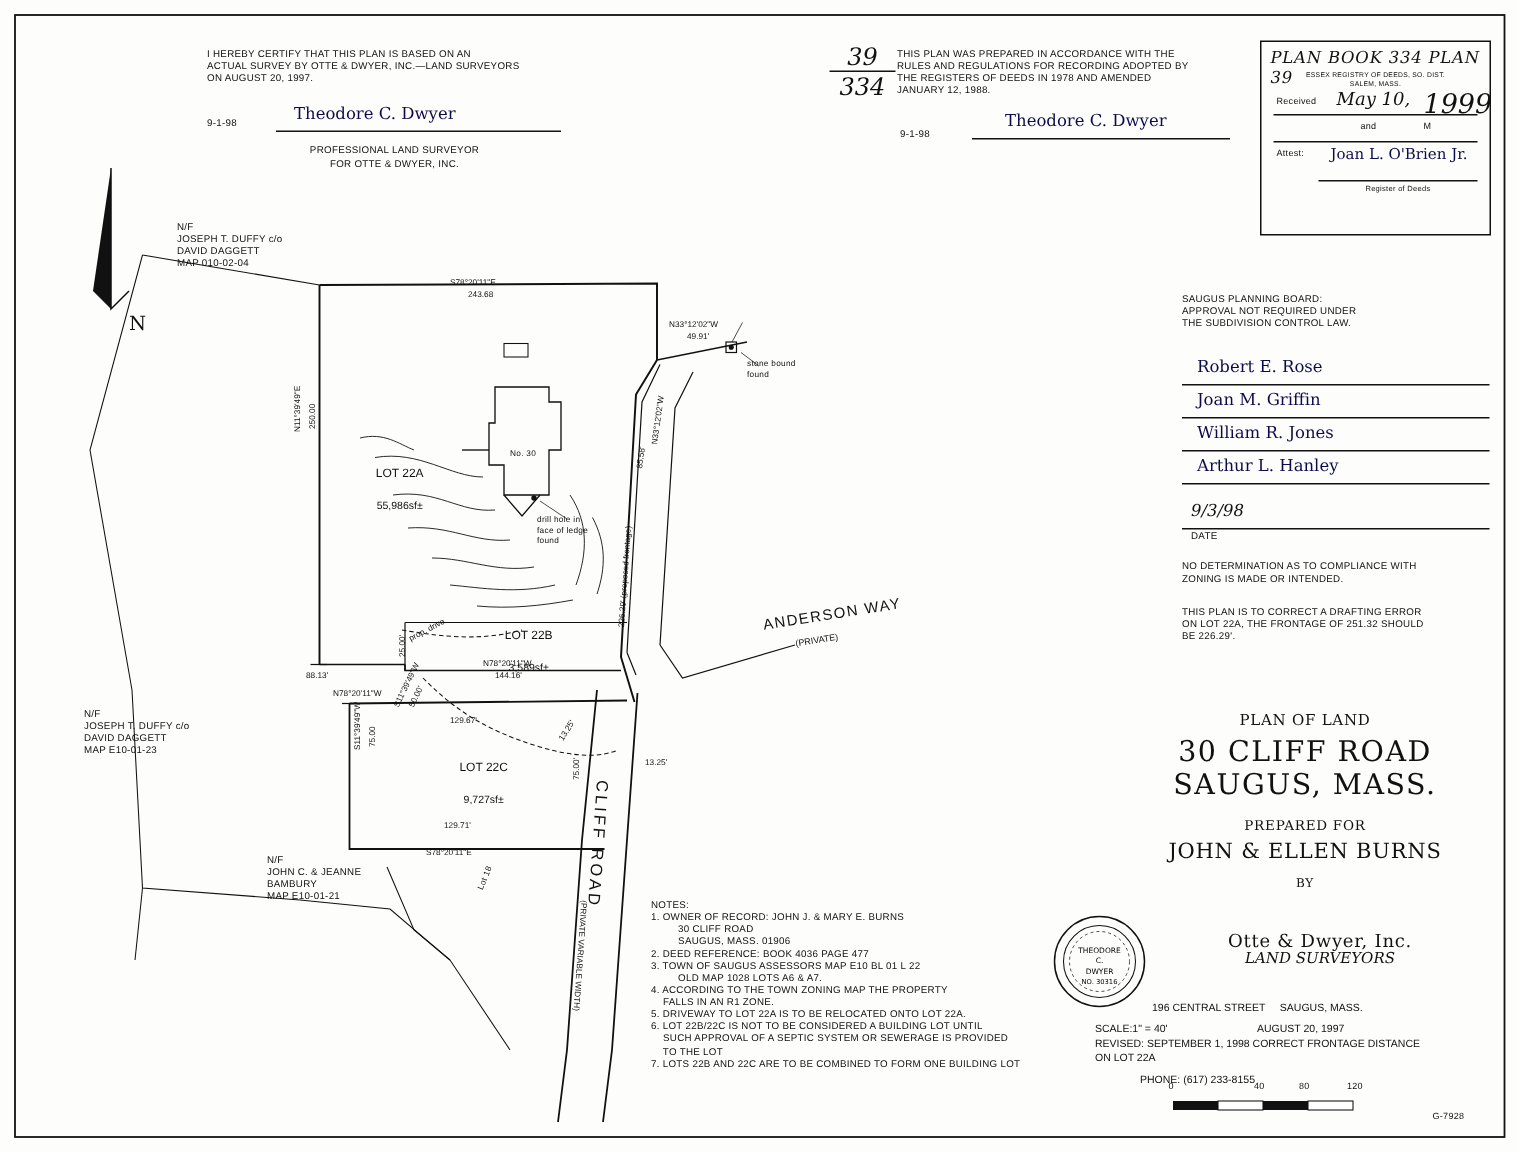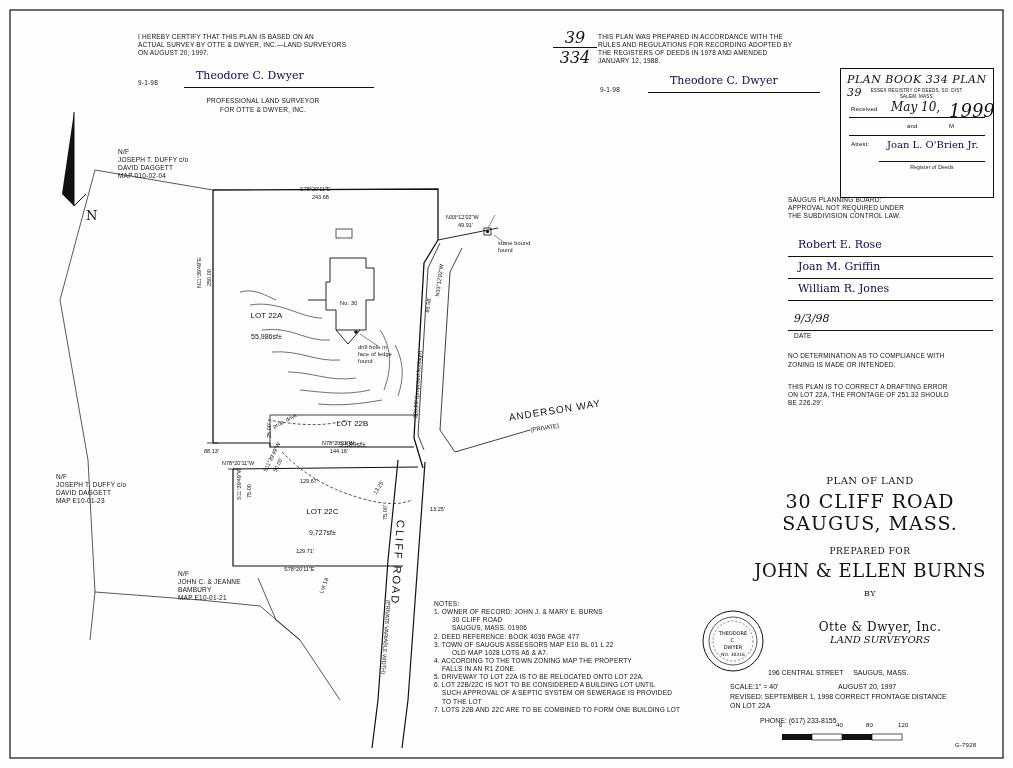--- a/index.html
+++ b/index.html
@@ -6,21 +6,21 @@
   body{width:1013px;height:768px;font-family:"Liberation Sans",sans-serif;color:#111;overflow:hidden;}
   #sheet{position:relative;width:1013px;height:768px;background:#fdfdfb;}
   .abs{position:absolute;}
   .txt{font-size:6.5px;line-height:1.25;white-space:pre;letter-spacing:.2px;}
   .txt7{font-size:7px;line-height:1.3;white-space:pre;}
   .box{border:1px solid #111;}
   .ctr{text-align:center;}
   .script{font-family:"DejaVu Serif",serif;font-size:11px;color:#0b0b4a;}
   .rule{border-bottom:1px solid #111;height:0;}
   .bigtitle{font-family:"DejaVu Serif",serif;font-size:19px;letter-spacing:1px;text-align:center;}
-  .midtitle{font-family:"DejaVu Serif",serif;font-size:18px;letter-spacing:.5px;text-align:center;}
+  .midtitle{font-family:"DejaVu Serif",serif;font-size:14px;letter-spacing:.5px;text-align:center;}
   .smtitle{font-family:"DejaVu Serif",serif;font-size:10px;letter-spacing:.5px;text-align:center;}
   .lotlabel{font-size:8px;text-align:center;white-space:pre;line-height:1.35;}
   .dim{font-size:5.5px;white-space:pre;}
   svg{display:block;}
   .hand{font-family:"DejaVu Serif",serif;font-style:italic;}
 </style>
 </head>
 <body>
 
 <div id="sheet">
@@ -53,21 +53,21 @@
 RULES AND REGULATIONS FOR RECORDING ADOPTED BY
 THE REGISTERS OF DEEDS IN 1978 AND AMENDED
 JANUARY 12, 1988.</div>
     <div style="position:relative;height:24px;margin-top:8px;">
       <div class="abs txt" style="left:2px;top:12px;">9-1-98</div>
       <div class="abs script" style="left:72px;top:0px;">Theodore C. Dwyer</div>
       <div class="abs rule" style="left:50px;top:18px;width:172px;"></div>
     </div>
   </div>
 
-  <div class="abs box" style="left:840px;top:27px;width:152px;height:128px;margin-top:41px;">
+  <div class="abs box" style="left:840px;top:27px;width:152px;height:128px;">
     <div class="abs hand" style="left:6px;top:4px;font-size:11px;letter-spacing:.5px;">PLAN BOOK 334 PLAN 39</div>
     <div class="abs txt ctr" style="left:0;top:19px;width:152px;font-size:4.5px;">ESSEX REGISTRY OF DEEDS, SO. DIST.</div>
     <div class="abs txt ctr" style="left:0;top:25px;width:152px;font-size:4.5px;">SALEM, MASS.</div>
     <div class="abs txt" style="left:10px;top:37px;font-size:6px;">Received</div>
     <div class="abs hand" style="left:50px;top:31px;font-size:12px;">May 10,</div>
     <div class="abs hand" style="left:108px;top:31px;font-size:18px;">1999</div>
     <div class="abs rule" style="left:8px;top:48px;width:136px;"></div>
     <div class="abs txt" style="left:66px;top:54px;font-size:6px;">and</div>
     <div class="abs txt" style="left:108px;top:54px;font-size:6px;">M</div>
     <div class="abs rule" style="left:8px;top:66px;width:136px;"></div>
@@ -242,20 +242,24 @@
         <div class="abs rule" style="left:0;top:16px;width:205px;"></div>
       </div>
       <div style="position:relative;height:22px;">
         <div class="abs script" style="left:10px;top:-2px;">Joan M. Griffin</div>
         <div class="abs rule" style="left:0;top:16px;width:205px;"></div>
       </div>
       <div style="position:relative;height:22px;">
         <div class="abs script" style="left:10px;top:-2px;">William R. Jones</div>
         <div class="abs rule" style="left:0;top:16px;width:205px;"></div>
       </div>
+      <div style="position:relative;height:22px;">
+        <div class="abs script" style="left:10px;top:-2px;">Arthur L. Hanley</div>
+        <div class="abs rule" style="left:0;top:16px;width:205px;"></div>
+      </div>
     </div>
     <div style="position:relative;height:26px;margin-top:6px;">
       <div class="abs hand" style="left:6px;top:0;font-size:11px;">9/3/98</div>
       <div class="abs rule" style="left:0;top:18px;width:205px;"></div>
       <div class="abs txt" style="left:6px;top:20px;">DATE</div>
     </div>
     <div class="txt" style="margin-top:14px;">NO DETERMINATION AS TO COMPLIANCE WITH
 ZONING IS MADE OR INTENDED.</div>
     <div class="txt" style="margin-top:14px;">THIS PLAN IS TO CORRECT A DRAFTING ERROR
 ON LOT 22A, THE FRONTAGE OF 251.32 SHOULD

